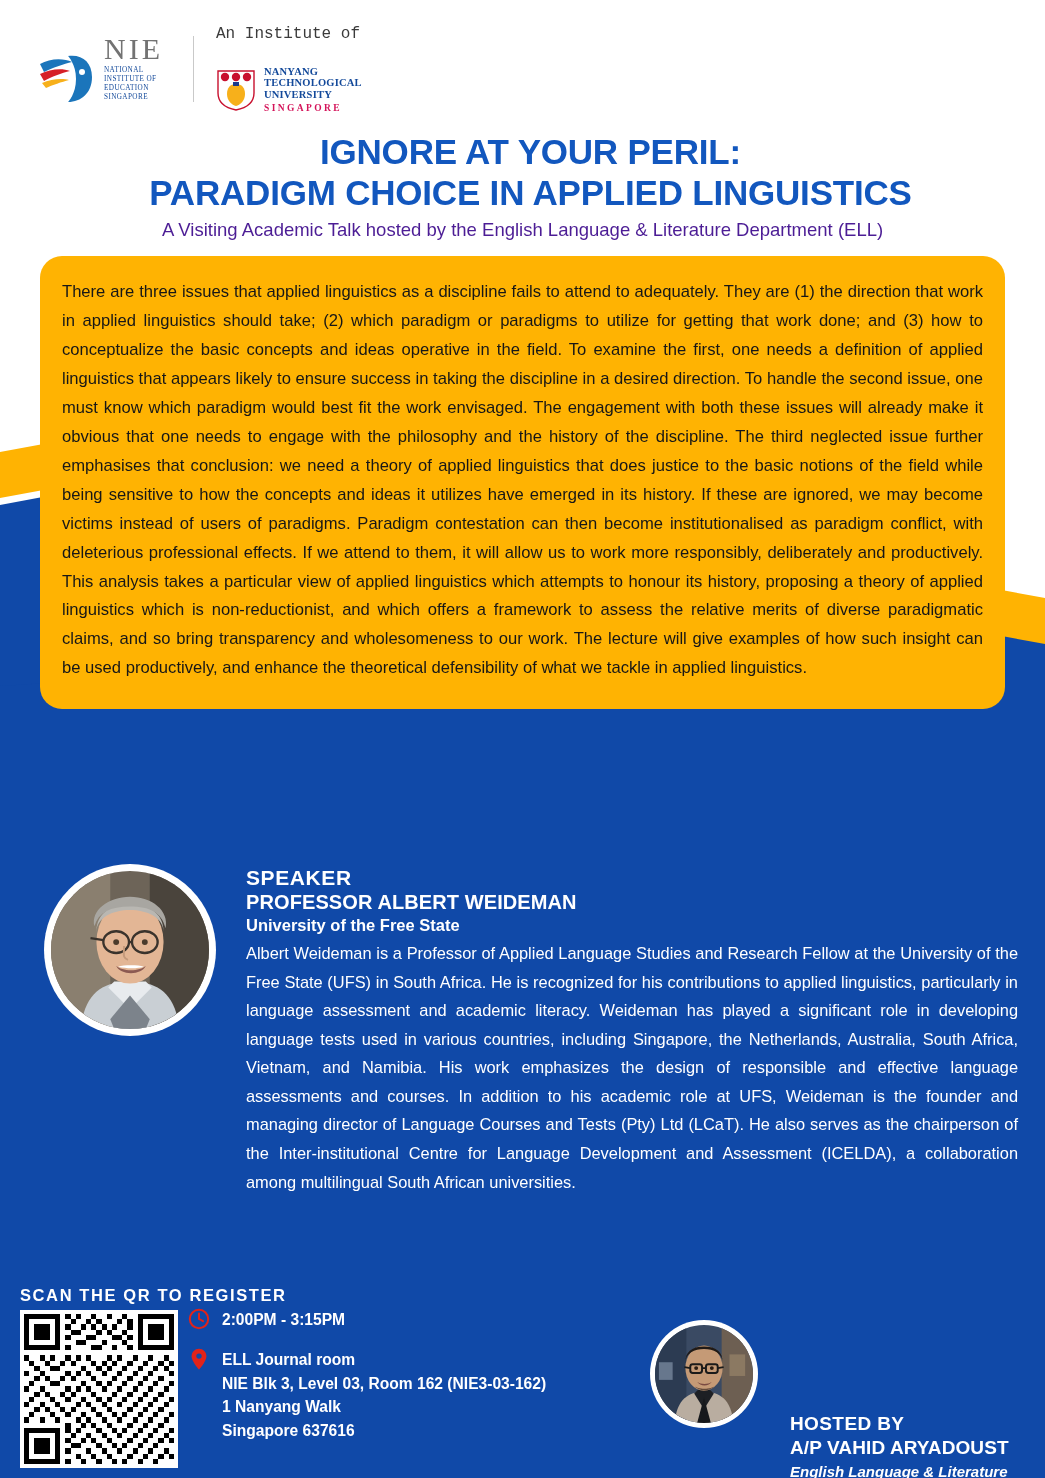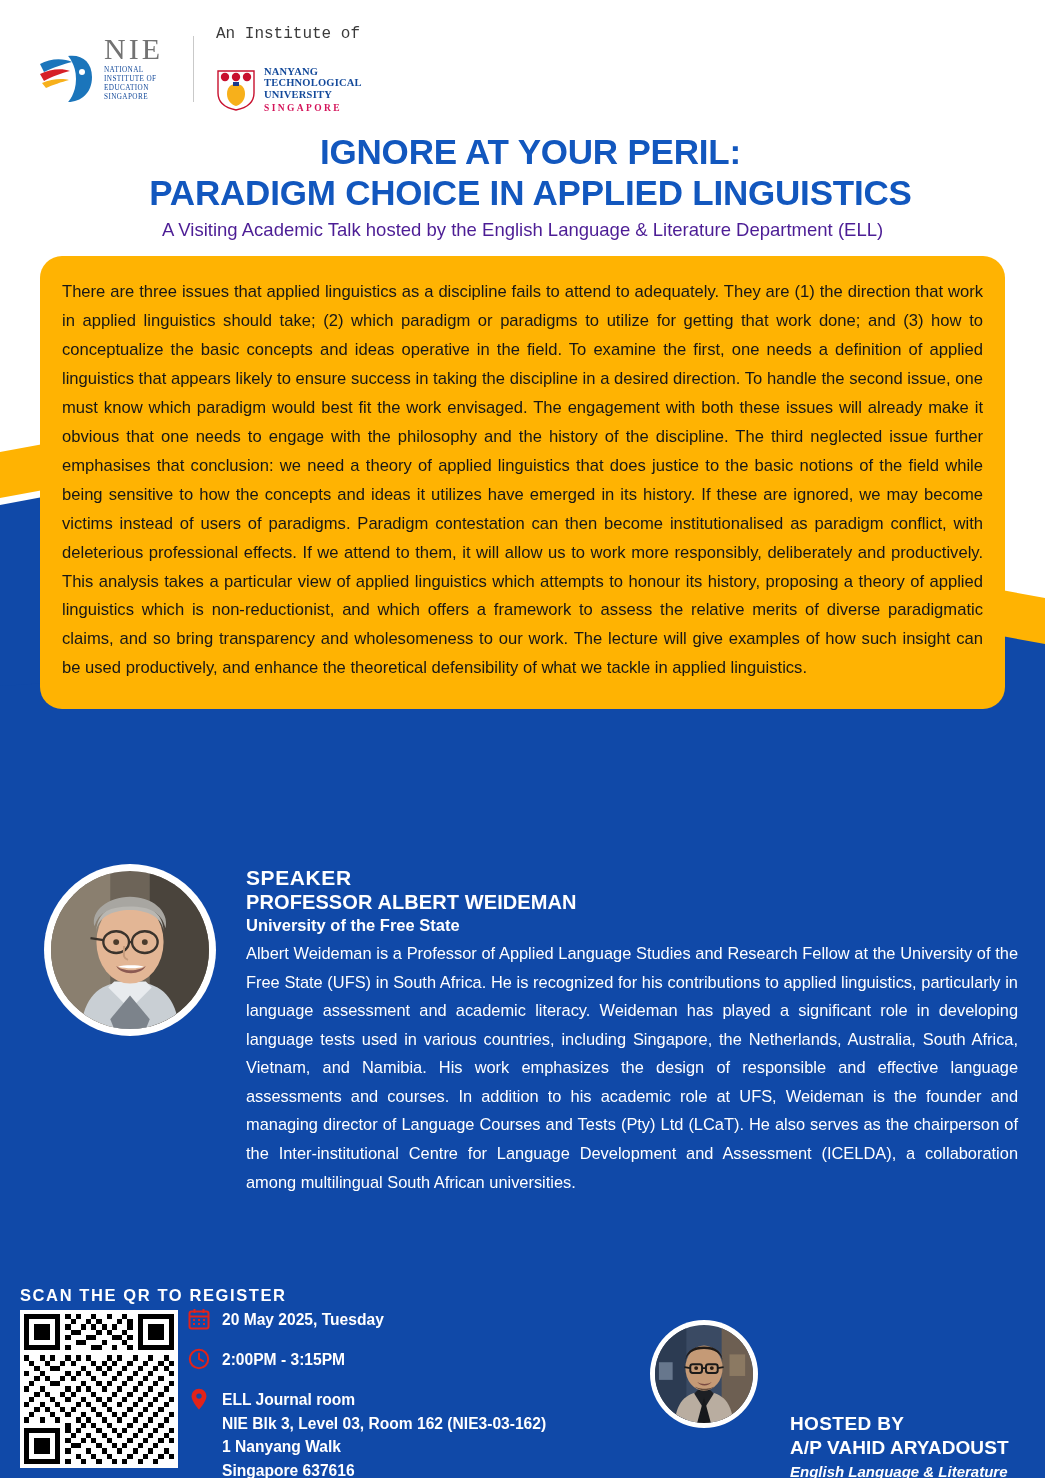--- a/index.html
+++ b/index.html
@@ -628,39 +628,20 @@
           <rect x="14" y="28" width="1" height="1"></rect>
           <rect x="17" y="28" width="1" height="1"></rect>
           <rect x="19" y="28" width="1" height="1"></rect>
           <rect x="22" y="28" width="1" height="1"></rect>
           <rect x="25" y="28" width="1" height="1"></rect>
       </g>
     </svg>
   </div>
 
   <div class="details">
-    <div class="detail-row">
-      <span class="detail-icon">
-        <svg viewBox="0 0 24 24" width="24" height="24">
-          <rect x="2.5" y="4.5" width="19" height="17" rx="2" fill="none" stroke="#e2231a" stroke-width="2"></rect>
-          <line x1="2.5" y1="9.5" x2="21.5" y2="9.5" stroke="#e2231a" stroke-width="2"></line>
-          <line x1="7.5" y1="2" x2="7.5" y2="6" stroke="#e2231a" stroke-width="2"></line>
-          <line x1="16.5" y1="2" x2="16.5" y2="6" stroke="#e2231a" stroke-width="2"></line>
-          <g fill="#e2231a">
-            <rect x="6" y="12" width="2" height="2"></rect>
-              <rect x="11" y="12" width="2" height="2"></rect>
-              <rect x="16" y="12" width="2" height="2"></rect>
-            <rect x="6" y="16" width="2" height="2"></rect>
-              <rect x="11" y="16" width="2" height="2"></rect>
-              <rect x="16" y="16" width="2" height="2"></rect>
-          </g>
-        </svg>
-      </span>
-      <span class="detail-text">20 May 2025, Tuesday</span>
-    </div>
 
     <div class="detail-row">
       <span class="detail-icon">
         <svg viewBox="0 0 24 24" width="24" height="24">
           <circle cx="12" cy="12" r="9.2" fill="none" stroke="#e2231a" stroke-width="2"></circle>
           <path d="M12 6.5 V12 L16 14.2" fill="none" stroke="#e2231a" stroke-width="2" stroke-linecap="round"></path>
         </svg>
       </span>
       <span class="detail-text">2:00PM - 3:15PM</span>
     </div>

